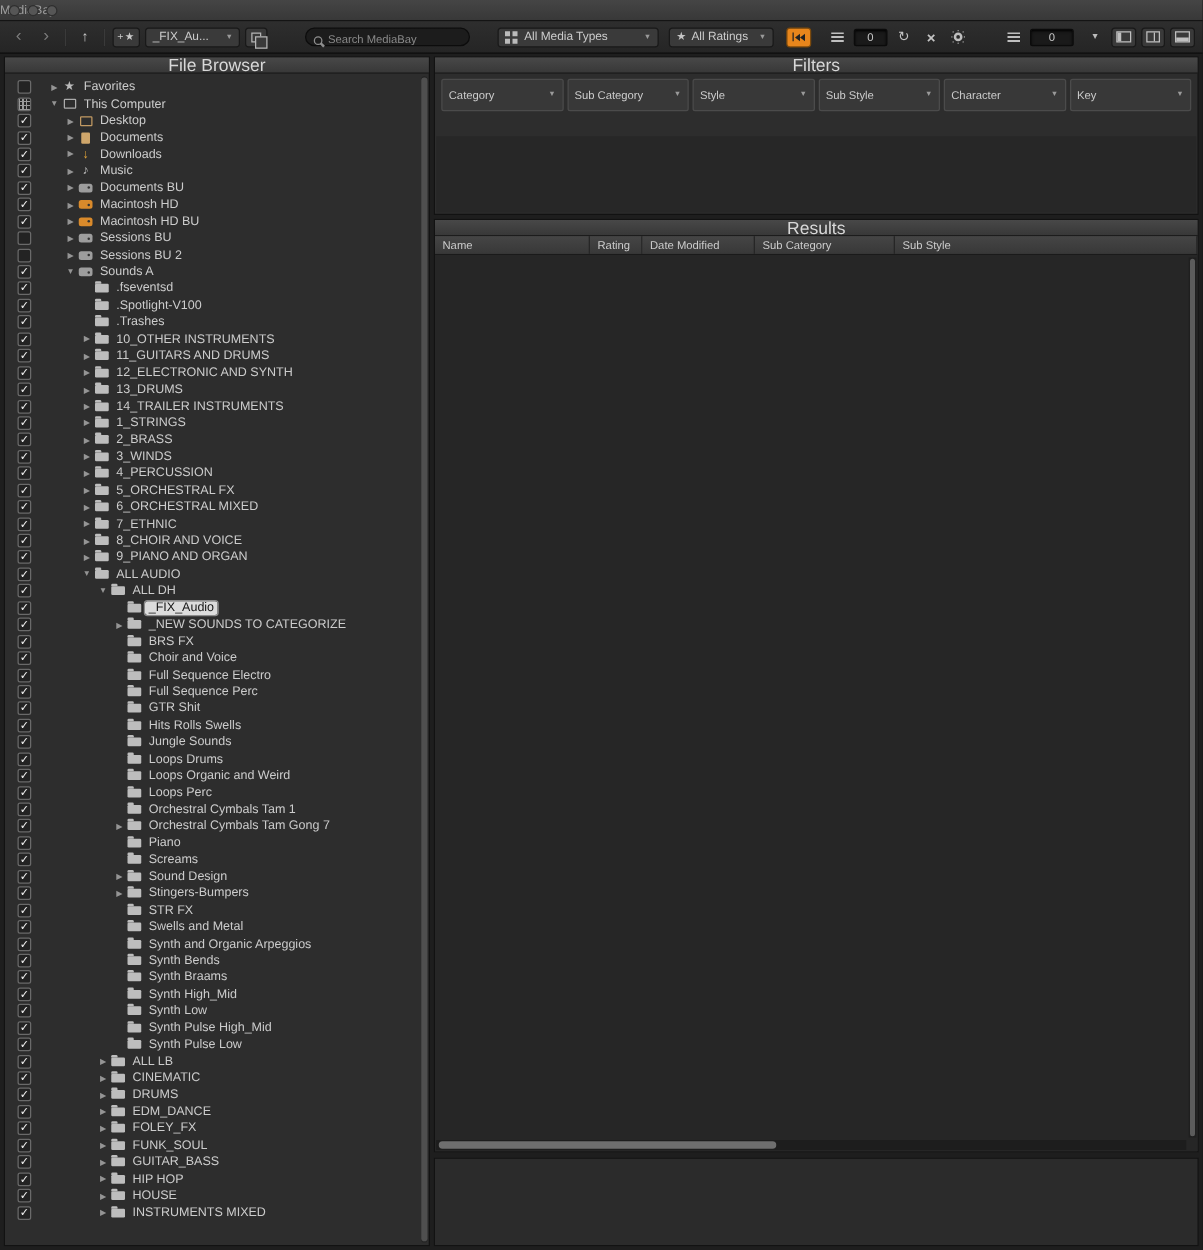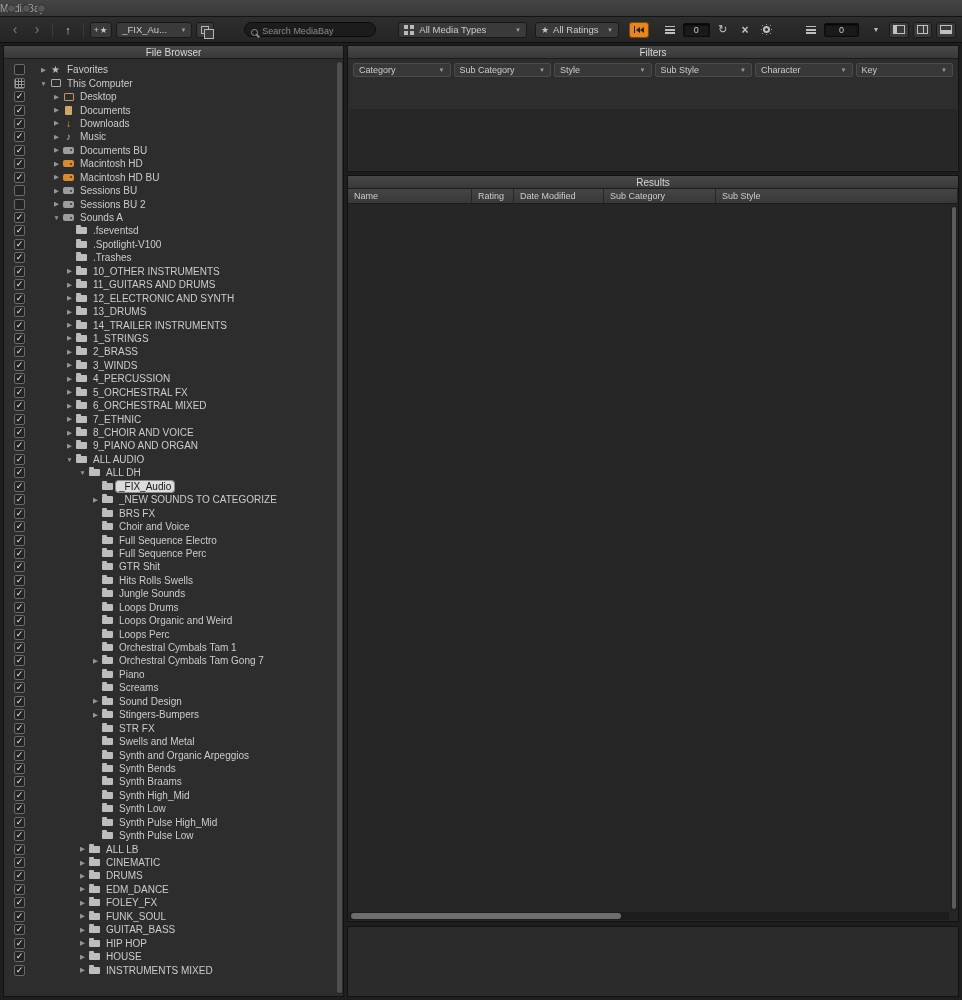--- a/index.html
+++ b/index.html
@@ -61,21 +61,21 @@
   .spring { flex:1; }
   .onlycaret::after { content:"▼"; font-size:7px; color:#bbbbbb; }
   .lay { width:12px; height:9px; border:1px solid #c0c0c0; position:relative; }
   .lay.l::before { content:""; position:absolute; left:0; top:0; bottom:0; width:3px; background:#c0c0c0; }
   .lay.m::before { content:""; position:absolute; left:5px; top:0; bottom:0; width:1.5px; background:#c0c0c0; }
   .lay.b::before { content:""; position:absolute; left:0; right:0; bottom:0; height:3px; background:#c0c0c0; }
 
   
   .panel { position:absolute; background:#2d2d2d; border:1px solid #121212; }
   .phead { height:13px; background:linear-gradient(#484848,#383838); border-bottom:1px solid #1c1c1c;
-    color:#d8d8d8; font-size:10px; line-height:13px; text-align:center; }
+    color:#d8d8d8; font-size:14px; line-height:13px; text-align:center; }
   .left-panel { left:3px; top:45px; width:341px; bottom:3px; }
   .filters-panel { left:347px; top:45px; right:3px; height:127px; }
   .results-panel { left:347px; top:175px; right:3px; height:747px; display:flex; flex-direction:column; }
   .previewer-panel { left:347px; right:3px; bottom:3px; height:71px; background:#2b2b2b; }
 
   
   .tree { position:absolute; left:0; right:7px; top:14px; bottom:1px; overflow:hidden; padding-top:3px; }
   .trow { display:flex; align-items:center; height:13.45px; padding-left:10px; white-space:nowrap; }
   .cb { width:11px; height:11px; border:1px solid #6a6a6a; background:#232323; border-radius:2px;
     color:#efefef; font-size:9px; line-height:9px; text-align:center; flex:none; }
@@ -106,21 +106,21 @@
   
   .ftabs { display:flex; align-items:center; gap:2px; padding:5px 5px 3px 5px; }
   .ftab { width:67px; height:13px; background:#343434; border:1px solid #4a4a4a; color:#bbbbbb;
     font-size:9px; text-align:center; line-height:11px; }
   .ftab.active { background:#a9a9a9; color:#161616; border-color:#6e6e6e; }
   .frst { margin-left:6px; width:22px; height:13px; background:#343434; border:1px solid #4a4a4a;
     color:#b5b5b5; display:flex; align-items:center; justify-content:center; }
   .frst .rst b { height:6px; } .frst .rst i { border-top-width:3px; border-bottom-width:3px; border-right-width:4px; }
   .fcols { display:flex; gap:3px; padding:4px 5px; }
   .fcol { flex:1; height:14px; background:#383838; border:1px solid #4b4b4b; border-radius:2px;
-    display:flex; align-items:center; padding:0 5px; color:#cccccc; font-size:9px; }
+    display:flex; align-items:center; padding:12px 5px; color:#cccccc; font-size:9px; }
   .fempty { position:absolute; left:1px; right:1px; bottom:1px; top:63px; background:#272727; }
 
   
   .rcols { display:flex; height:15px; background:#383838; border-bottom:1px solid #1a1a1a; }
   .rcol { background:linear-gradient(#454545,#383838); border-right:1px solid #262626;
     color:#cccccc; font-size:9px; display:flex; align-items:center; padding:0 6px; }
   .rbody { flex:1; background:#262626; position:relative; }
   .rvsb { position:absolute; right:1px; top:30px; bottom:11px; width:6px; background:#1f1f1f; }
   .rvsb .thumb { position:absolute; left:1px; right:1px; top:1px; bottom:1px; background:#5c5c5c; border-radius:3px; }
   .rhsb { position:absolute; left:1px; right:9px; bottom:1px; height:8px; background:#1d1d1d; }

